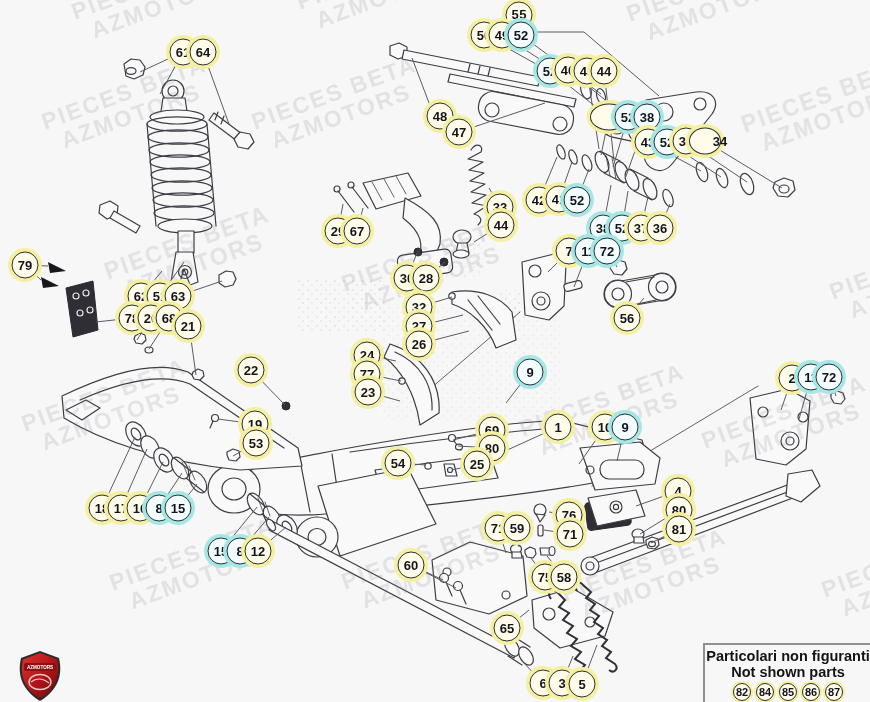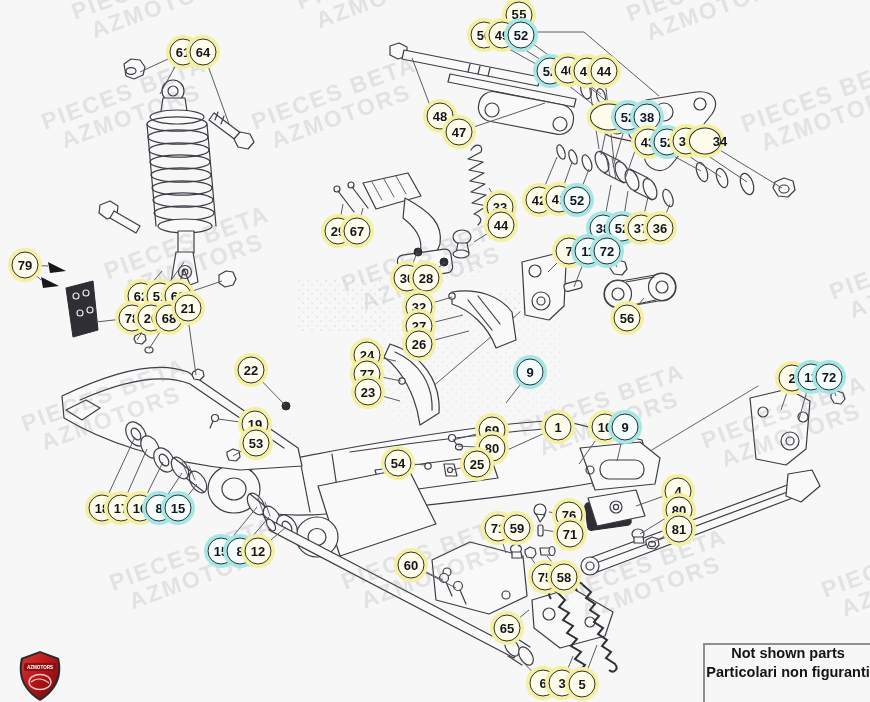--- a/index.html
+++ b/index.html
@@ -502,22 +502,29 @@
         <polyline points="543,683 521,660"></polyline>
         <polyline points="562,683 573,656"></polyline>
         <polyline points="582,684 597,645"></polyline>
         <polyline points="678,491 636,506"></polyline>
         <polyline points="679,510 640,534"></polyline>
         <polyline points="679,529 651,543"></polyline>
       </g>
 </svg>
 
 <div id="legendbox">
+  <div class="t">Particolari non figuranti</div>
   <div class="t" style="margin-top:0">Not shown parts</div>
-  <div class="t">Particolari non figuranti</div>
+  <div id="legendrow">
+        <div class="mini">82</div>
+        <div class="mini">84</div>
+        <div class="mini">85</div>
+        <div class="mini">86</div>
+        <div class="mini">87</div>
+      </div>
 </div>
 
 <svg id="logo" width="48" height="52" viewBox="0 0 48 52">
   <path d="M24,1 L43,8 C47,25 42,40 24,51 C6,40 1,25 5,8 Z" fill="#2c2c2c"></path>
   <path d="M24,3 L41,9.5 C44.5,25 40,38.5 24,48.5 C8,38.5 3.5,25 7,9.5 Z" fill="url(#shred)"></path>
   <rect x="8" y="13" width="32" height="8" rx="2" fill="#8d0f12"></rect>
   <text x="24" y="19" text-anchor="middle" font-family="Liberation Sans, sans-serif" font-size="4.6" font-weight="bold" fill="#ffffff">AZMOTORS</text>
   <ellipse cx="24" cy="32" rx="11" ry="7.5" fill="none" stroke="#e8c9c9" stroke-width="1.4"></ellipse>
   <path d="M15,32 c6,-5 13,-3 18,1" fill="none" stroke="#e8c9c9" stroke-width="1.2"></path>
 </svg>
@@ -561,21 +568,21 @@
     <div class="callout y" style="left: 367px; top: 374px;">77</div>
     <div class="callout y" style="left: 368px; top: 392px;">23</div>
     <div class="callout y" style="left: 251px; top: 370px;">22</div>
     <div class="callout y" style="left: 25px; top: 265px;">79</div>
     <div class="callout y" style="left: 141px; top: 296px;">62</div>
     <div class="callout y" style="left: 160px; top: 296px;">51</div>
     <div class="callout y" style="left: 178px; top: 296px;">63</div>
     <div class="callout y" style="left: 132px; top: 318px;">78</div>
     <div class="callout y" style="left: 151px; top: 318px;">20</div>
     <div class="callout y" style="left: 169px; top: 318px;">68</div>
-    <div class="callout y" style="left: 188px; top: 308px;">21</div>
+    <div class="callout y" style="left: 188px; top: 326px;">21</div>
     <div class="callout y" style="left: 255px; top: 424px;">19</div>
     <div class="callout y" style="left: 256px; top: 443px;">53</div>
     <div class="callout y" style="left: 569px; top: 251px;">7</div>
     <div class="callout c" style="left: 588px; top: 251px;">11</div>
     <div class="callout c" style="left: 607px; top: 251px;">72</div>
     <div class="callout y" style="left: 627px; top: 318px;">56</div>
     <div class="callout c" style="left: 530px; top: 372px;">9</div>
     <div class="callout y" style="left: 792px; top: 378px;">2</div>
     <div class="callout c" style="left: 811px; top: 377px;">11</div>
     <div class="callout c" style="left: 829px; top: 377px;">72</div>

